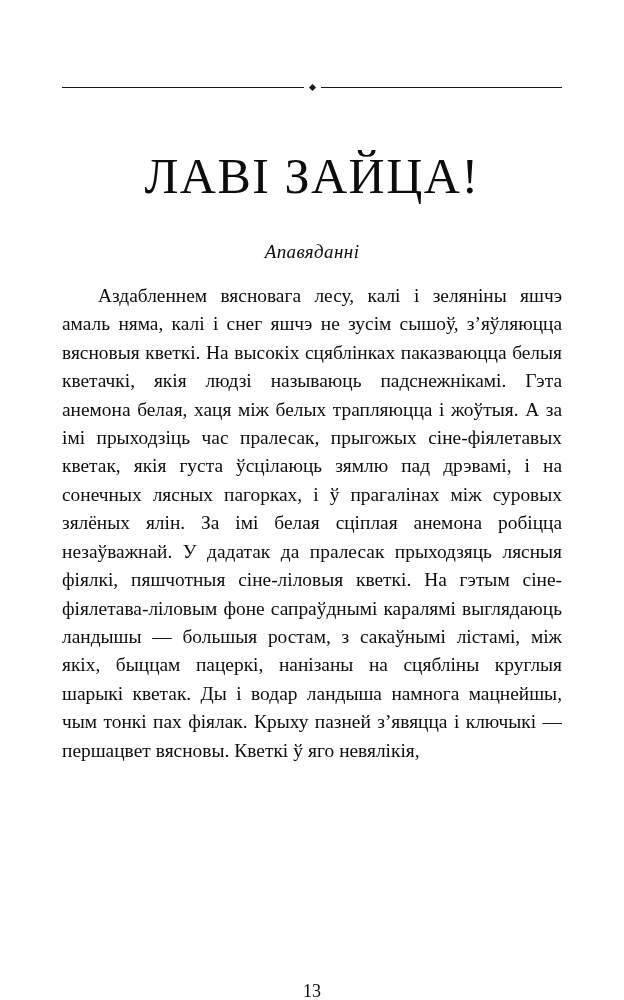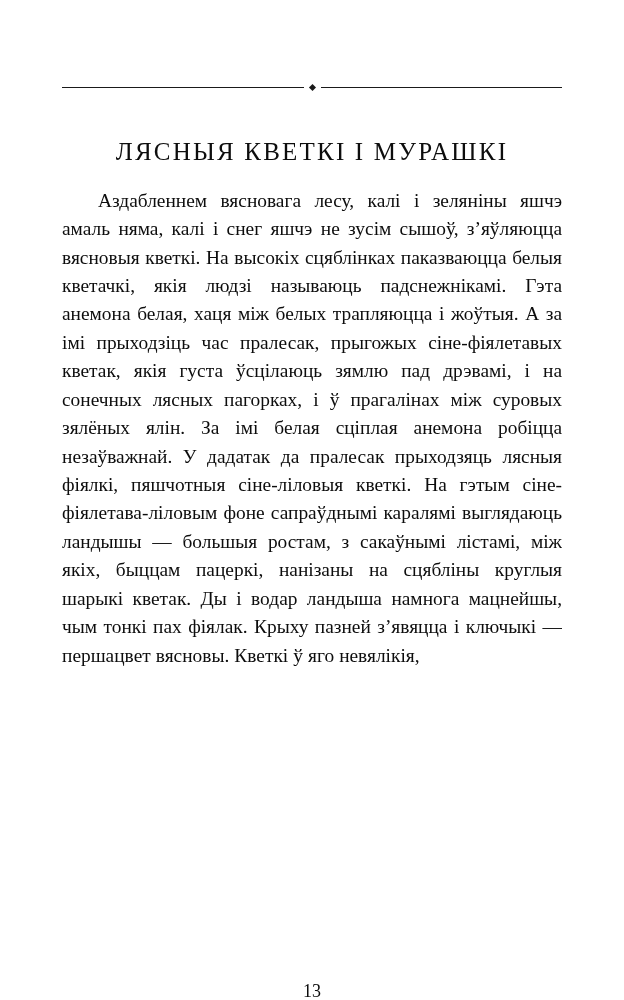--- a/index.html
+++ b/index.html
@@ -94,21 +94,22 @@
 <body>
 
 <div class="page">
 
   <div class="ornament">
     <div class="rule"></div>
     <div class="diamond"></div>
     <div class="rule"></div>
   </div>
 
+  <h1 class="title">ЛАВІ ЗАЙЦА!</h1>
 
+  <div class="subtitle">Апавяданні</div>
 
-  <h2 class="section-heading">ЛЯСНЫЯ КВЕТКІ І МУРАШКІ</h2>
 
   <p class="body-text">Аздабленнем вясновага лесу, калі і зеляніны яшчэ амаль няма, калі і снег яшчэ не зусім сышоў, з’яўляюцца вясновыя кветкі. На высокіх сцяблінках паказваюцца белыя кветачкі, якія людзі называюць падснежнікамі. Гэта анемона белая, хаця між белых трапляюцца і жоўтыя. А за імі прыходзіць час пралесак, прыгожых сіне-фіялетавых кветак, якія густа ўсцілаюць зямлю пад дрэвамі, і на сонечных лясных пагорках, і ў прагалінах між суровых зялёных ялін. За імі белая сціплая анемона робіцца незаўважнай. У дадатак да пралесак прыходзяць лясныя фіялкі, пяшчотныя сіне-ліловыя кветкі. На гэтым сіне-фіялетава-ліловым фоне сапраўднымі каралямі выглядаюць ландышы — большыя ростам, з сакаўнымі лістамі, між якіх, быццам пацеркі, нанізаны на сцябліны круглыя шарыкі кветак. Ды і водар ландыша намнога мацнейшы, чым тонкі пах фіялак. Крыху пазней з’явяцца і ключыкі — першацвет вясновы. Кветкі ў яго невялікія,</p>
 
   <div class="folio">13</div>
 
 </div>
 
 </body></html>

